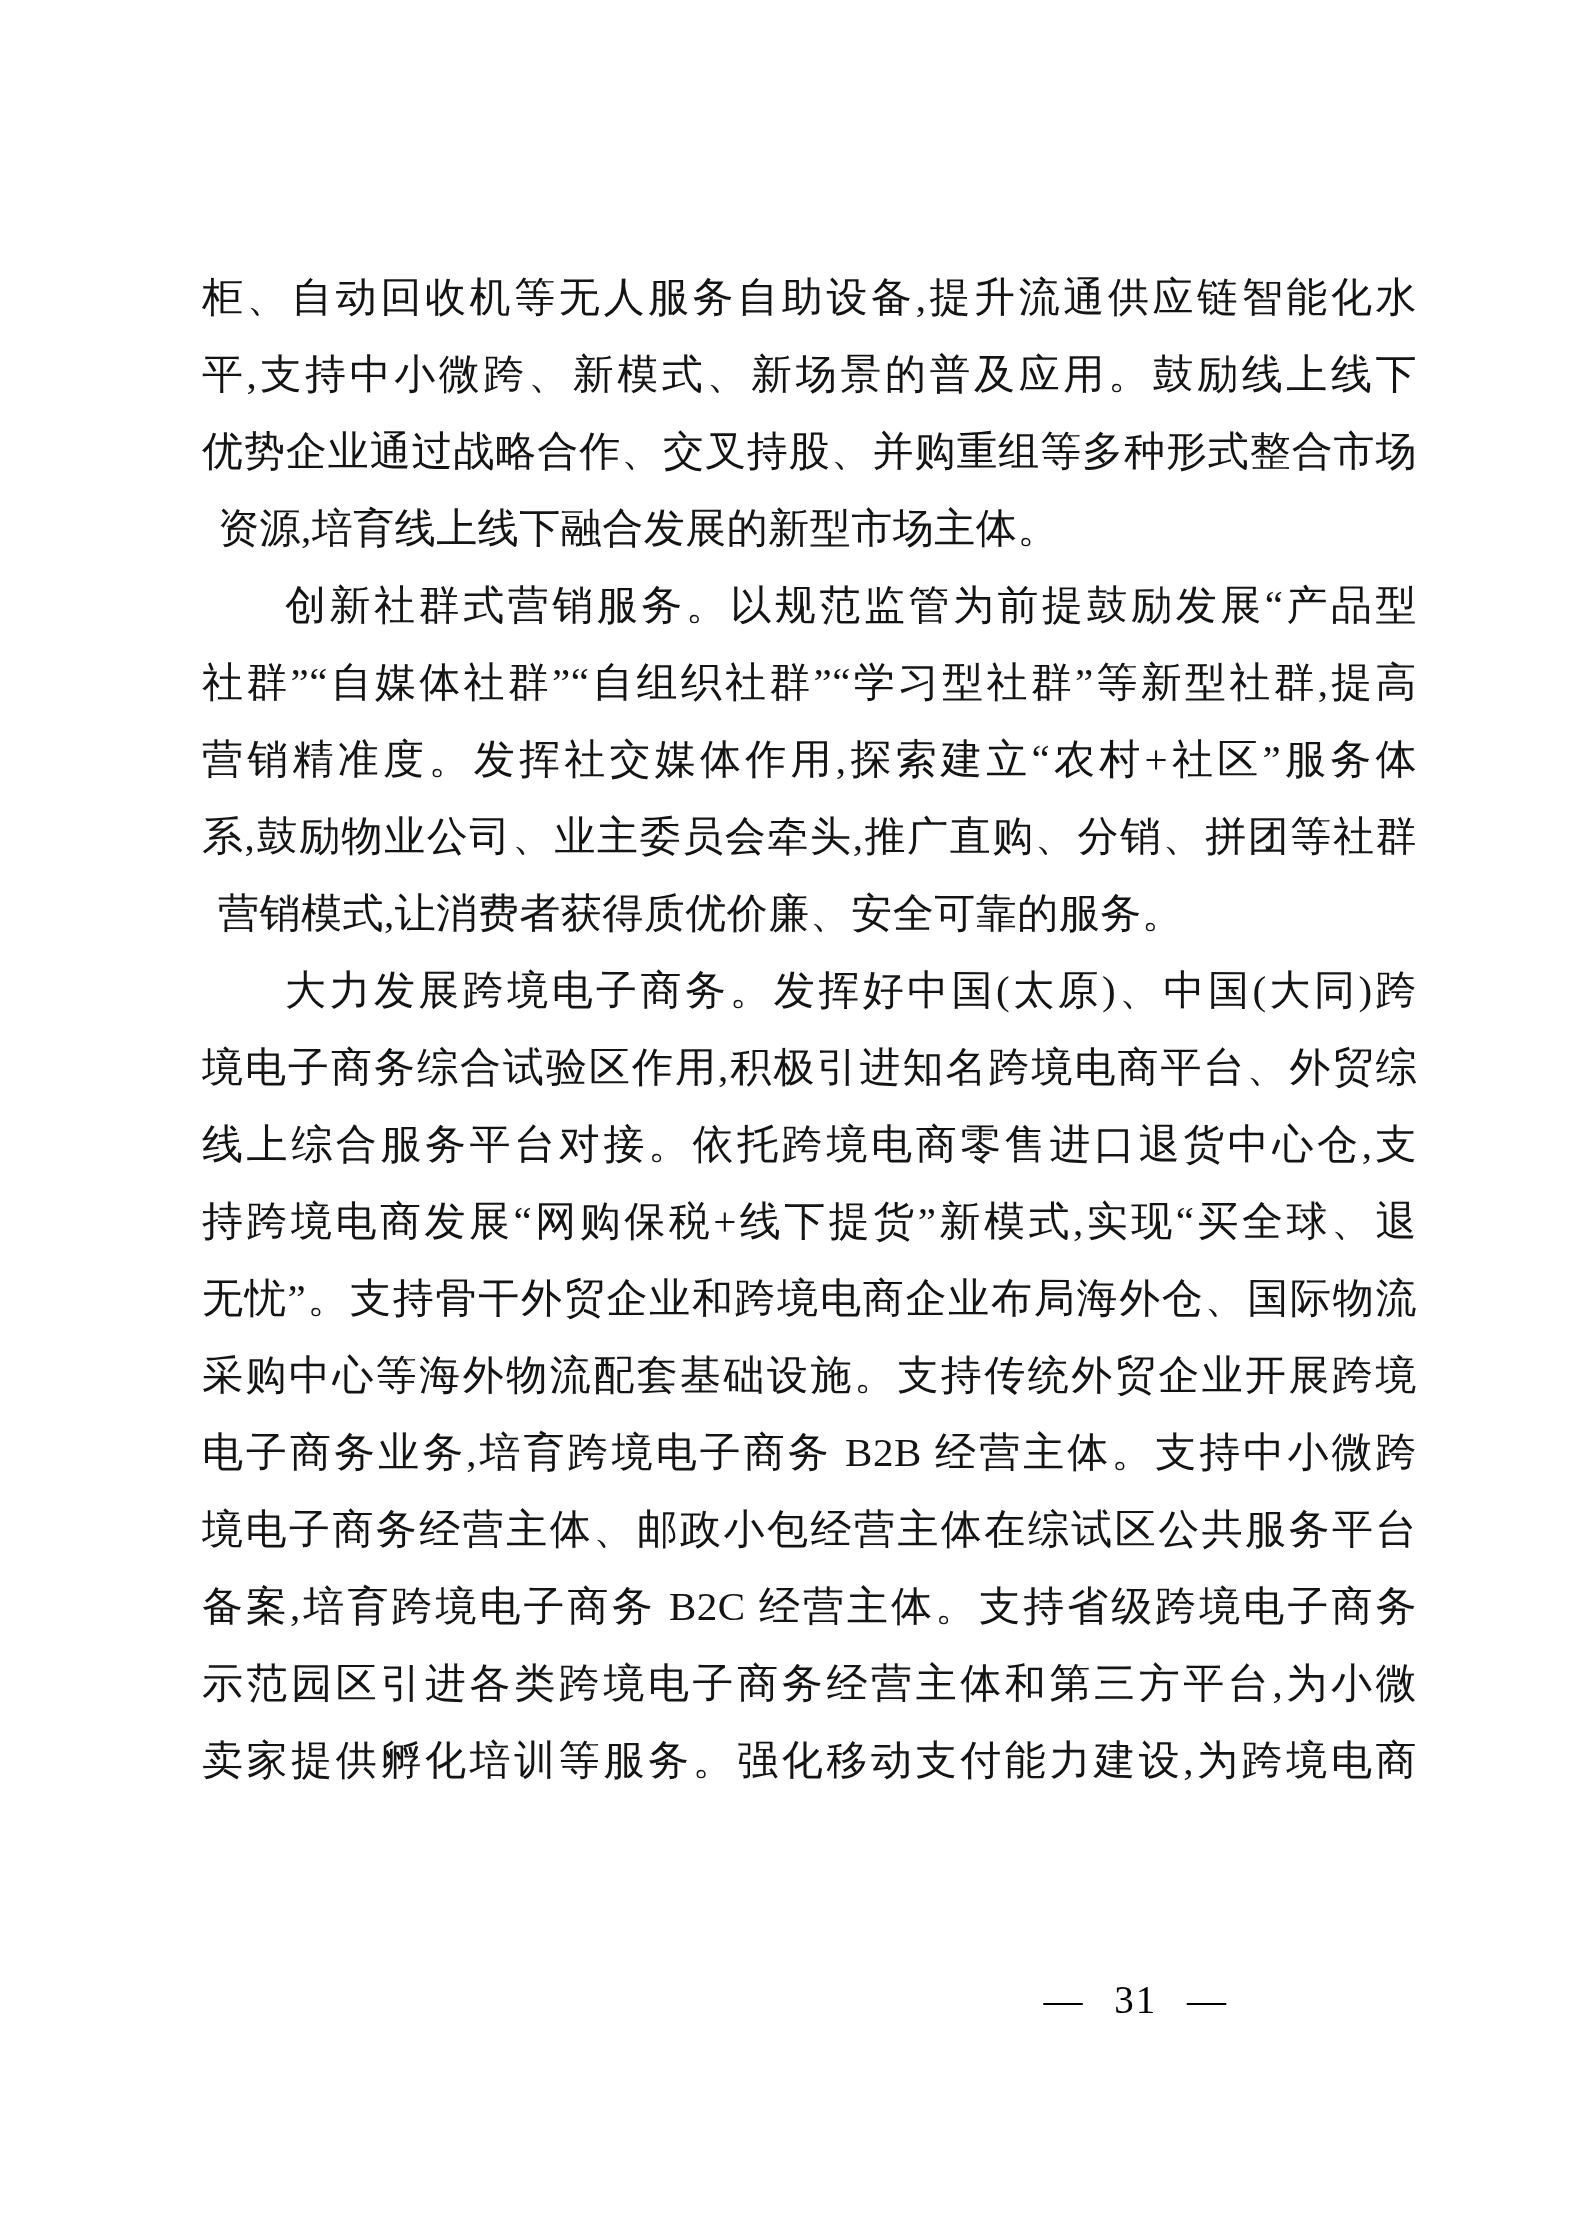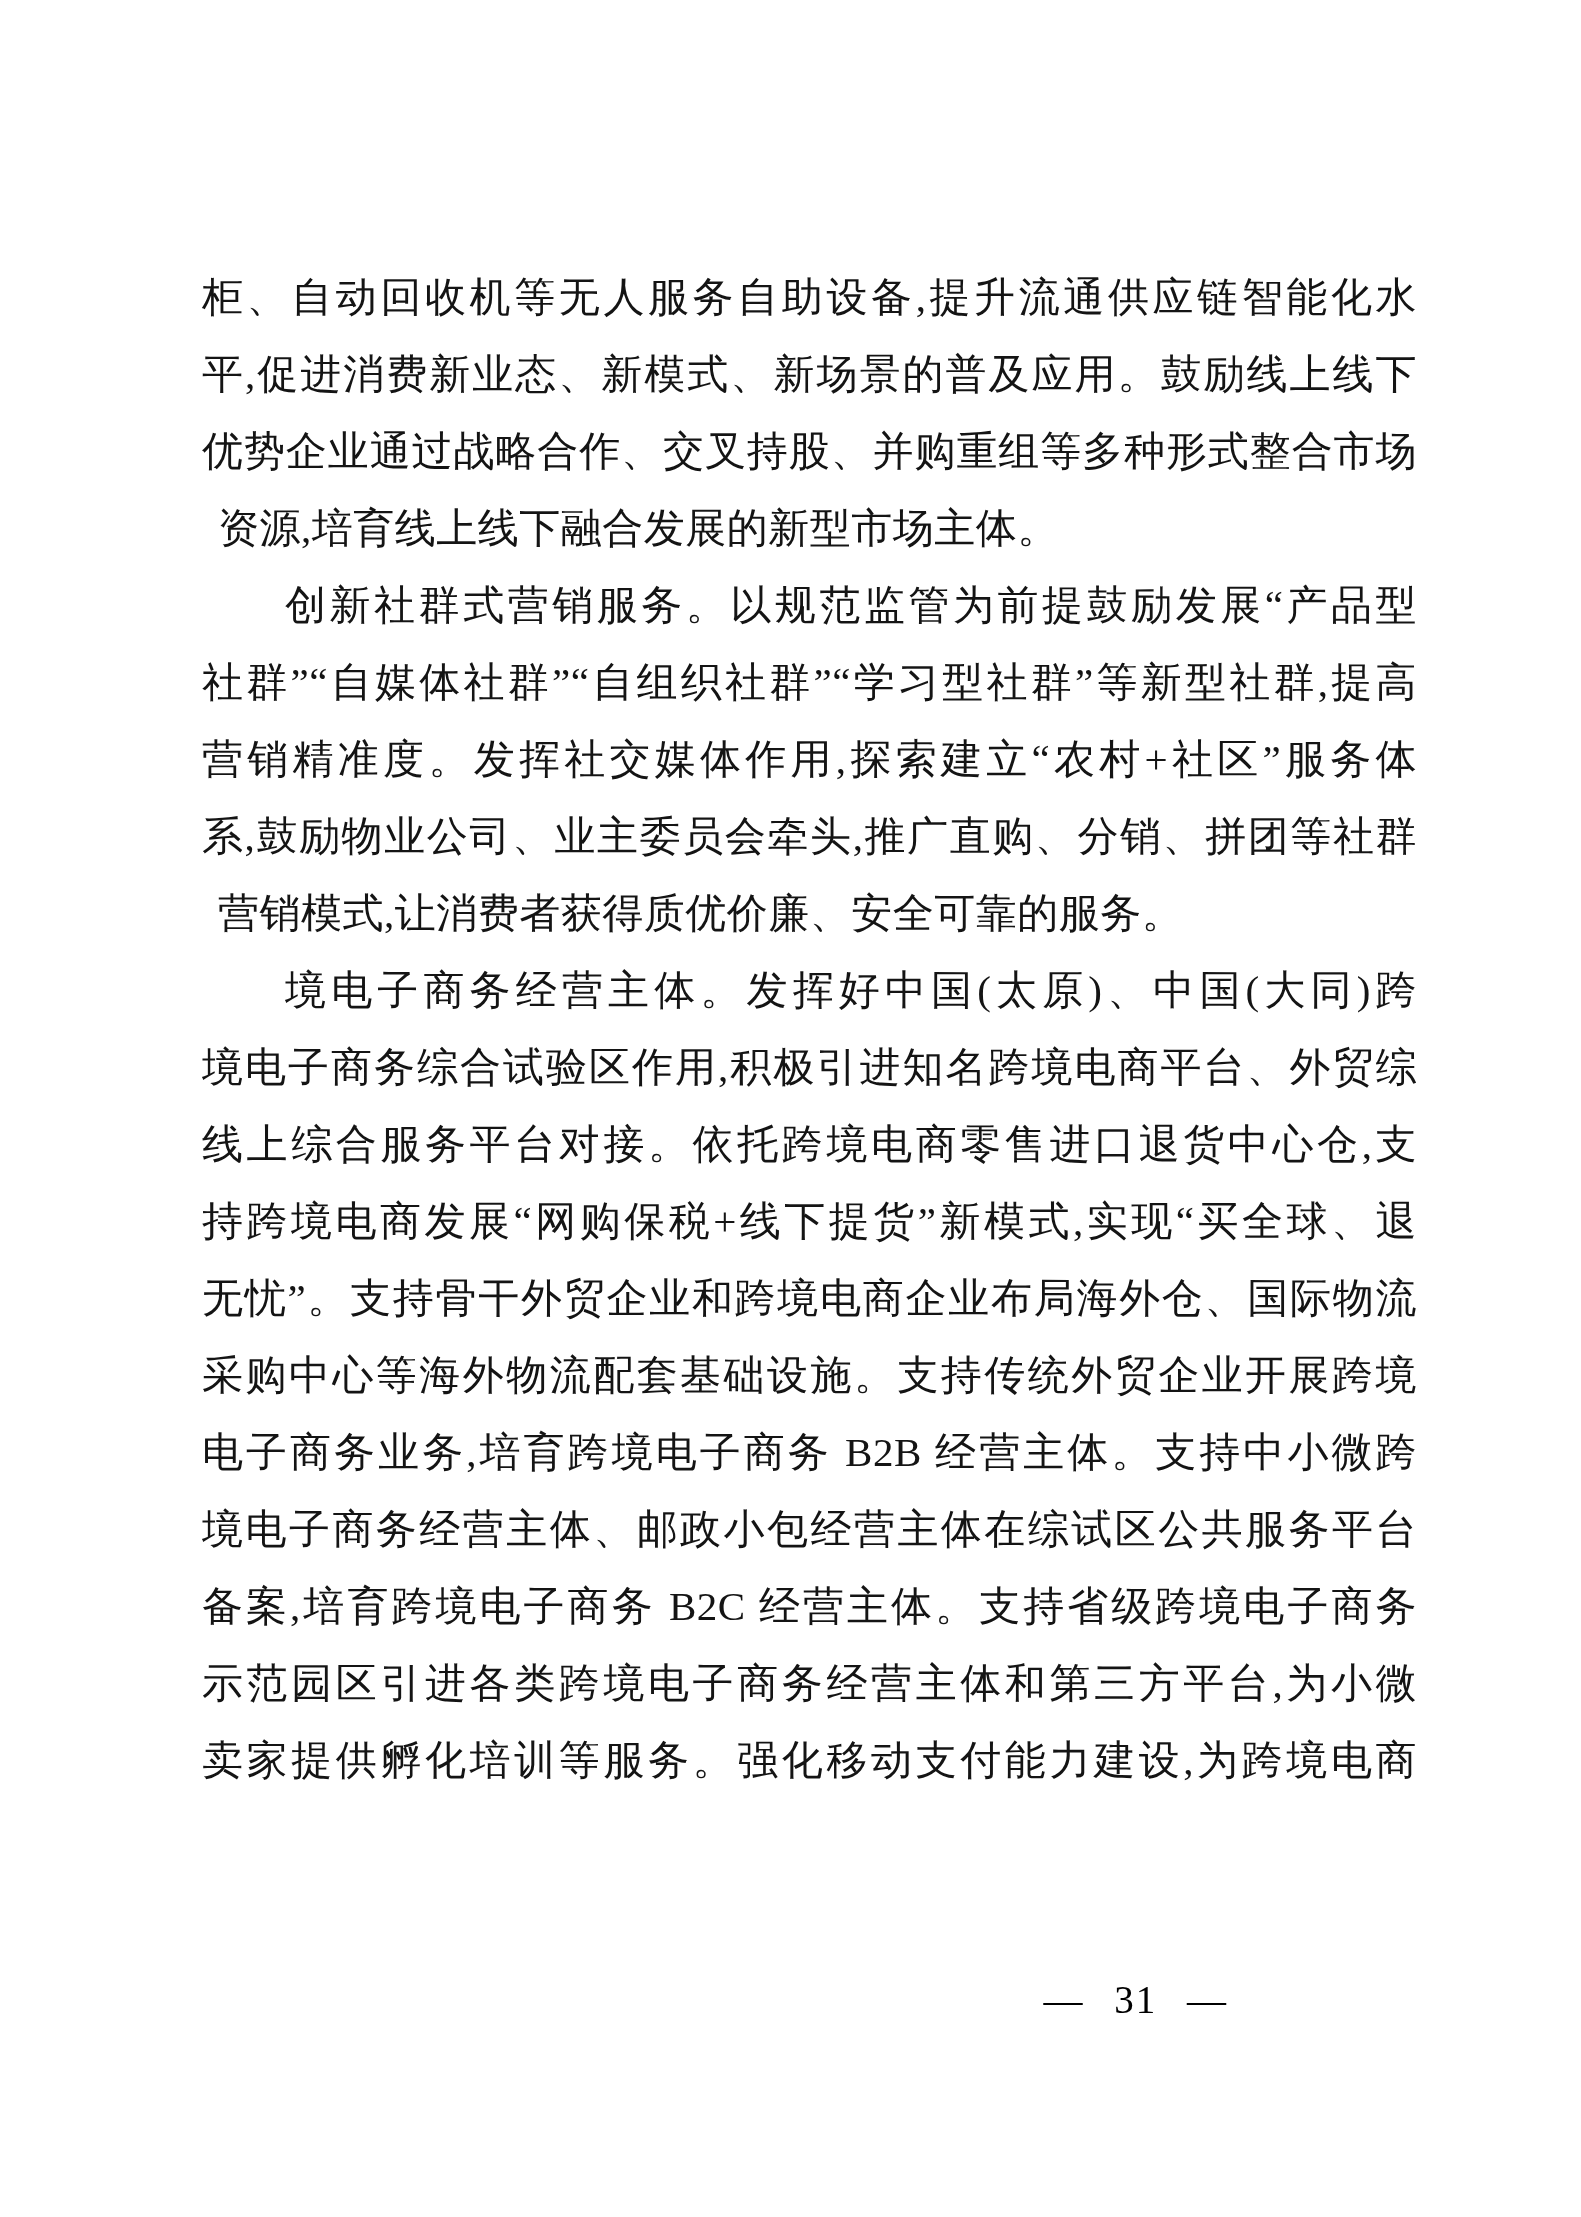--- a/index.html
+++ b/index.html
@@ -53,29 +53,29 @@
     color: #000000;
     white-space: nowrap;
   }
 </style>
 </head>
 <body>
 
 <div class="page">
   <div class="text-block">
     <div class="line">柜、自动回收机等无人服务自助设备,提升流通供应链智能化水</div>
-    <div class="line">平,促进消费新业态、新模式、新场景的普及应用。鼓励线上线下</div>
+    <div class="line">平,支持中小微跨、新模式、新场景的普及应用。鼓励线上线下</div>
     <div class="line">优势企业通过战略合作、交叉持股、并购重组等多种形式整合市场</div>
     <div class="line end">资源,培育线上线下融合发展的新型市场主体。</div>
     <div class="line indent">创新社群式营销服务。以规范监管为前提鼓励发展“产品型</div>
     <div class="line">社群”“自媒体社群”“自组织社群”“学习型社群”等新型社群,提高</div>
     <div class="line">营销精准度。发挥社交媒体作用,探索建立“农村+社区”服务体</div>
     <div class="line">系,鼓励物业公司、业主委员会牵头,推广直购、分销、拼团等社群</div>
     <div class="line end">营销模式,让消费者获得质优价廉、安全可靠的服务。</div>
-    <div class="line indent">境电子商务经营主体。发挥好中国(太原)、中国(大同)跨</div>
+    <div class="line indent">大力发展跨境电子商务。发挥好中国(太原)、中国(大同)跨</div>
     <div class="line">境电子商务综合试验区作用,积极引进知名跨境电商平台、外贸综</div>
     <div class="line">线上综合服务平台对接。依托跨境电商零售进口退货中心仓,支</div>
     <div class="line">持跨境电商发展“网购保税+线下提货”新模式,实现“买全球、退</div>
     <div class="line">无忧”。支持骨干外贸企业和跨境电商企业布局海外仓、国际物流</div>
     <div class="line">采购中心等海外物流配套基础设施。支持传统外贸企业开展跨境</div>
     <div class="line">电子商务业务,培育跨境电子商务 B2B 经营主体。支持中小微跨</div>
     <div class="line">境电子商务经营主体、邮政小包经营主体在综试区公共服务平台</div>
     <div class="line">备案,培育跨境电子商务 B2C 经营主体。支持省级跨境电子商务</div>
     <div class="line">示范园区引进各类跨境电子商务经营主体和第三方平台,为小微</div>
     <div class="line">卖家提供孵化培训等服务。强化移动支付能力建设,为跨境电商</div>

